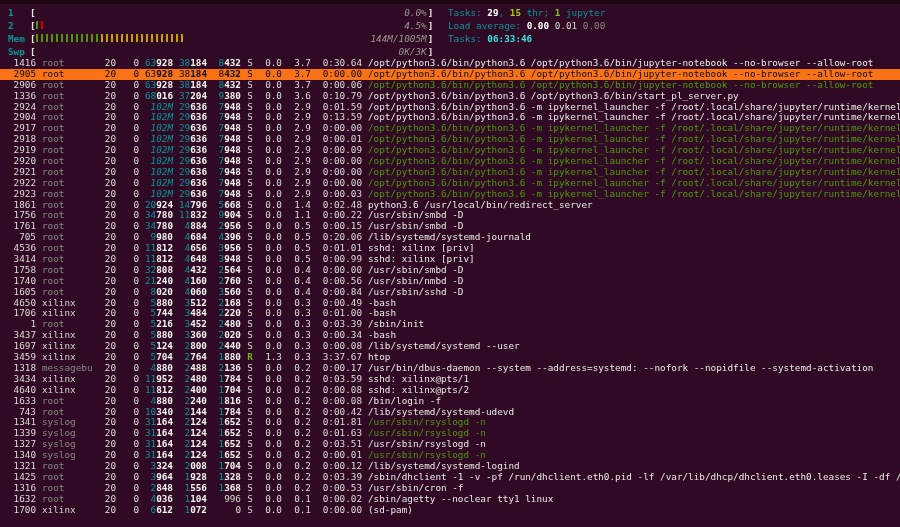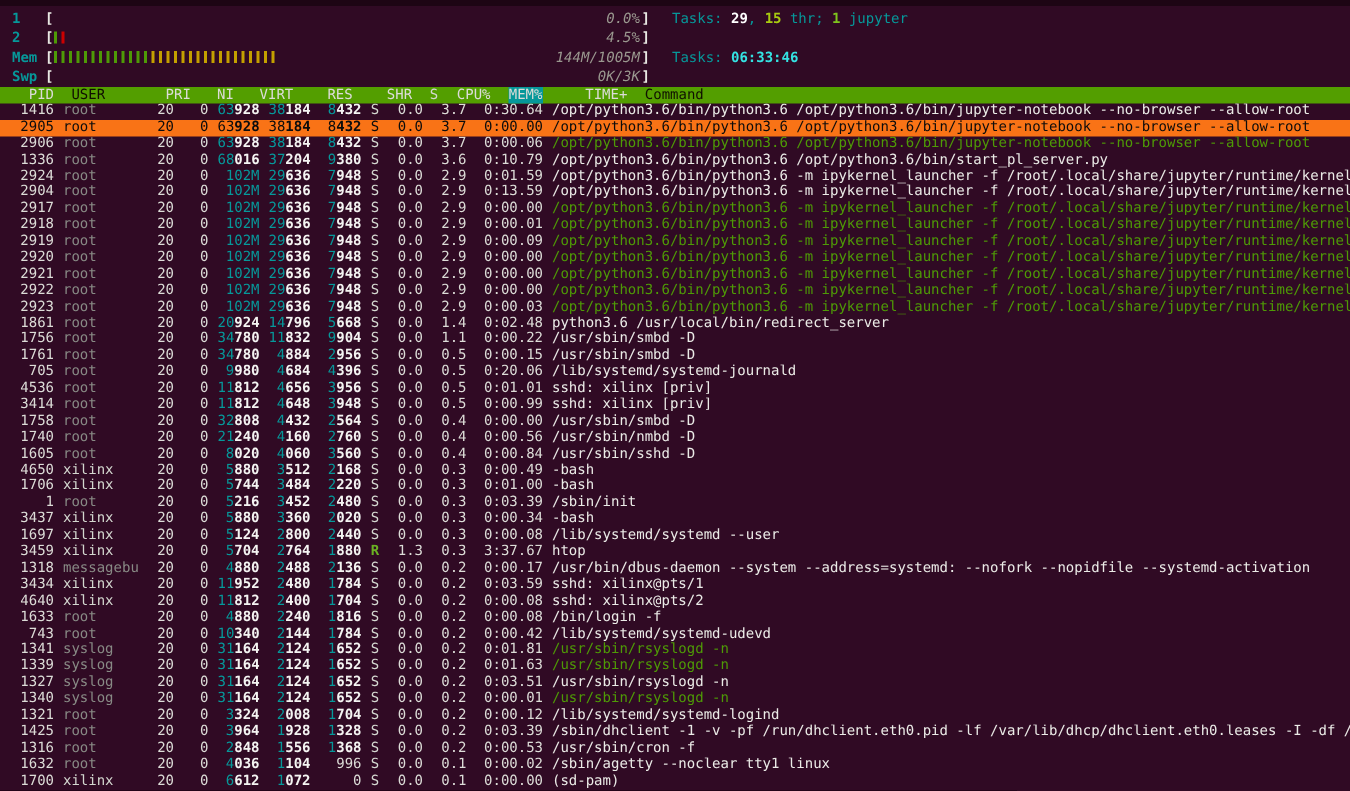--- a/index.html
+++ b/index.html
@@ -41,55 +41,42 @@
   .c-pri{width:17px;margin-left:6px;text-align:right;color:#dcdcd7;}
   .c-ni{width:17px;margin-left:6px;text-align:right;color:#dcdcd7;}
   .c-virt,.c-res,.c-shr{width:28px;margin-left:6px;text-align:right;color:#dcdcd7;}
   .c-s{width:6px;margin-left:6px;text-align:center;color:#d3d7cf;}
   .s-running{color:#6ab023;font-weight:bold;}
   .c-cpu,.c-mem{width:23px;margin-left:6px;text-align:right;color:#dcdcd7;}
   .c-time{width:45px;margin-left:6px;text-align:right;color:#dcdcd7;}
   .c-cmd{margin-left:6px;text-align:left;}
   .cmd-w{color:#ebebe7;}
   .cmd-g{color:#4e9a06;}
-  .mem-all{color:#06989a;}
+  .mem-all{color:#06989a;font-style:italic;}
   .mem-pre{color:#06989a;}
   .mem-tail{color:#f4f4f2;font-weight:bold;}
   .row.selected{background:#f97316;}
   .row.selected span{color:#0c0c0c !important;}
 </style>
 </head>
 <body>
 
 <div class="terminal">
   <div class="top-edge"></div>
 
   <div class="hdr-area">
     <div class="meter-line" id="m-cpu1" style="top:2px"><span class="m-label">1</span><span class="bracket">[</span><span class="m-bar"><span class="m-value">0.0%</span></span><span class="bracket">]</span></div>
     <div class="meter-line" id="m-cpu2" style="top:15px"><span class="m-label">2</span><span class="bracket">[</span><span class="m-bar"><span class="tick" style="background: rgb(78, 154, 6);"></span><span class="tick" style="background: rgb(204, 0, 0);"></span><span class="m-value">4.5%</span></span><span class="bracket">]</span></div>
     <div class="meter-line" id="m-mem" style="top:28px"><span class="m-label">Mem</span><span class="bracket">[</span><span class="m-bar"><span class="tick" style="background: rgb(78, 154, 6);"></span><span class="tick" style="background: rgb(78, 154, 6);"></span><span class="tick" style="background: rgb(78, 154, 6);"></span><span class="tick" style="background: rgb(78, 154, 6);"></span><span class="tick" style="background: rgb(78, 154, 6);"></span><span class="tick" style="background: rgb(78, 154, 6);"></span><span class="tick" style="background: rgb(78, 154, 6);"></span><span class="tick" style="background: rgb(78, 154, 6);"></span><span class="tick" style="background: rgb(78, 154, 6);"></span><span class="tick" style="background: rgb(78, 154, 6);"></span><span class="tick" style="background: rgb(78, 154, 6);"></span><span class="tick" style="background: rgb(78, 154, 6);"></span><span class="tick" style="background: rgb(78, 154, 6);"></span><span class="tick" style="background: rgb(196, 160, 0);"></span><span class="tick" style="background: rgb(196, 160, 0);"></span><span class="tick" style="background: rgb(196, 160, 0);"></span><span class="tick" style="background: rgb(196, 160, 0);"></span><span class="tick" style="background: rgb(196, 160, 0);"></span><span class="tick" style="background: rgb(196, 160, 0);"></span><span class="tick" style="background: rgb(196, 160, 0);"></span><span class="tick" style="background: rgb(196, 160, 0);"></span><span class="tick" style="background: rgb(196, 160, 0);"></span><span class="tick" style="background: rgb(196, 160, 0);"></span><span class="tick" style="background: rgb(196, 160, 0);"></span><span class="tick" style="background: rgb(196, 160, 0);"></span><span class="tick" style="background: rgb(196, 160, 0);"></span><span class="tick" style="background: rgb(196, 160, 0);"></span><span class="tick" style="background: rgb(196, 160, 0);"></span><span class="tick" style="background: rgb(196, 160, 0);"></span><span class="tick" style="background: rgb(196, 160, 0);"></span><span class="m-value">144M/1005M</span></span><span class="bracket">]</span></div>
     <div class="meter-line" id="m-swp" style="top:41px"><span class="m-label">Swp</span><span class="bracket">[</span><span class="m-bar"><span class="m-value">0K/3K</span></span><span class="bracket">]</span></div>
     <div class="sum-line" id="s-tasks" style="top:2px"><span class="seg-cyan">Tasks: </span><span class="seg-bwhite">29</span><span class="seg-cyan">, </span><span class="seg-ygreen">15</span><span class="seg-cyan"> thr</span><span class="seg-cyan">; </span><span class="seg-bgreen">1</span><span class="seg-cyan"> jupyter</span></div>
+    <div class="sum-line" id="s-load" style="top:15px"><span class="seg-cyan">Load average: </span><span class="seg-bwhite">0.00 </span><span class="seg-white">0.01 </span><span class="seg-gray">0.00</span></div>
     <div class="sum-line" id="s-uptime" style="top:28px"><span class="seg-cyan">Tasks: </span><span class="seg-bcyan">06:33:46</span></div>
   </div>
 
-  <div class="cols-header">
-    <span class="c-pid">PID</span>
-    <span class="c-user">USER</span>
-    <span class="c-pri">PRI</span>
-    <span class="c-ni">NI</span>
-    <span class="c-virt">VIRT</span>
-    <span class="c-res">RES</span>
-    <span class="c-shr">SHR</span>
-    <span class="c-s">S</span>
-    <span class="c-cpu">CPU%</span>
-    <span class="c-mem sorted">MEM%</span>
-    <span class="c-time">TIME+</span>
-    <span class="c-cmd">Command</span>
-  </div>
 
   <div class="rows" id="rows">
       <div class="row"><span class="c-pid">1416</span><span class="c-user u-other">root</span><span class="c-pri">20</span><span class="c-ni">0</span><span class="c-virt"><span class="mem-pre">63</span><span class="mem-tail">928</span></span><span class="c-res"><span class="mem-pre">38</span><span class="mem-tail">184</span></span><span class="c-shr"><span class="mem-pre">8</span><span class="mem-tail">432</span></span><span class="c-s">S</span><span class="c-cpu">0.0</span><span class="c-mem">3.7</span><span class="c-time">0:30.64</span><span class="c-cmd cmd-w">/opt/python3.6/bin/python3.6 /opt/python3.6/bin/jupyter-notebook --no-browser --allow-root</span></div>
       <div class="row selected"><span class="c-pid">2905</span><span class="c-user u-other">root</span><span class="c-pri">20</span><span class="c-ni">0</span><span class="c-virt"><span class="mem-pre">63</span><span class="mem-tail">928</span></span><span class="c-res"><span class="mem-pre">38</span><span class="mem-tail">184</span></span><span class="c-shr"><span class="mem-pre">8</span><span class="mem-tail">432</span></span><span class="c-s">S</span><span class="c-cpu">0.0</span><span class="c-mem">3.7</span><span class="c-time">0:00.00</span><span class="c-cmd cmd-w">/opt/python3.6/bin/python3.6 /opt/python3.6/bin/jupyter-notebook --no-browser --allow-root</span></div>
       <div class="row"><span class="c-pid">2906</span><span class="c-user u-other">root</span><span class="c-pri">20</span><span class="c-ni">0</span><span class="c-virt"><span class="mem-pre">63</span><span class="mem-tail">928</span></span><span class="c-res"><span class="mem-pre">38</span><span class="mem-tail">184</span></span><span class="c-shr"><span class="mem-pre">8</span><span class="mem-tail">432</span></span><span class="c-s">S</span><span class="c-cpu">0.0</span><span class="c-mem">3.7</span><span class="c-time">0:00.06</span><span class="c-cmd cmd-g">/opt/python3.6/bin/python3.6 /opt/python3.6/bin/jupyter-notebook --no-browser --allow-root</span></div>
       <div class="row"><span class="c-pid">1336</span><span class="c-user u-other">root</span><span class="c-pri">20</span><span class="c-ni">0</span><span class="c-virt"><span class="mem-pre">68</span><span class="mem-tail">016</span></span><span class="c-res"><span class="mem-pre">37</span><span class="mem-tail">204</span></span><span class="c-shr"><span class="mem-pre">9</span><span class="mem-tail">380</span></span><span class="c-s">S</span><span class="c-cpu">0.0</span><span class="c-mem">3.6</span><span class="c-time">0:10.79</span><span class="c-cmd cmd-w">/opt/python3.6/bin/python3.6 /opt/python3.6/bin/start_pl_server.py</span></div>
       <div class="row"><span class="c-pid">2924</span><span class="c-user u-other">root</span><span class="c-pri">20</span><span class="c-ni">0</span><span class="c-virt"><span class="mem-all">102M</span></span><span class="c-res"><span class="mem-pre">29</span><span class="mem-tail">636</span></span><span class="c-shr"><span class="mem-pre">7</span><span class="mem-tail">948</span></span><span class="c-s">S</span><span class="c-cpu">0.0</span><span class="c-mem">2.9</span><span class="c-time">0:01.59</span><span class="c-cmd cmd-w">/opt/python3.6/bin/python3.6 -m ipykernel_launcher -f /root/.local/share/jupyter/runtime/kernel</span></div>
       <div class="row"><span class="c-pid">2904</span><span class="c-user u-other">root</span><span class="c-pri">20</span><span class="c-ni">0</span><span class="c-virt"><span class="mem-all">102M</span></span><span class="c-res"><span class="mem-pre">29</span><span class="mem-tail">636</span></span><span class="c-shr"><span class="mem-pre">7</span><span class="mem-tail">948</span></span><span class="c-s">S</span><span class="c-cpu">0.0</span><span class="c-mem">2.9</span><span class="c-time">0:13.59</span><span class="c-cmd cmd-w">/opt/python3.6/bin/python3.6 -m ipykernel_launcher -f /root/.local/share/jupyter/runtime/kernel</span></div>
       <div class="row"><span class="c-pid">2917</span><span class="c-user u-other">root</span><span class="c-pri">20</span><span class="c-ni">0</span><span class="c-virt"><span class="mem-all">102M</span></span><span class="c-res"><span class="mem-pre">29</span><span class="mem-tail">636</span></span><span class="c-shr"><span class="mem-pre">7</span><span class="mem-tail">948</span></span><span class="c-s">S</span><span class="c-cpu">0.0</span><span class="c-mem">2.9</span><span class="c-time">0:00.00</span><span class="c-cmd cmd-g">/opt/python3.6/bin/python3.6 -m ipykernel_launcher -f /root/.local/share/jupyter/runtime/kernel</span></div>
       <div class="row"><span class="c-pid">2918</span><span class="c-user u-other">root</span><span class="c-pri">20</span><span class="c-ni">0</span><span class="c-virt"><span class="mem-all">102M</span></span><span class="c-res"><span class="mem-pre">29</span><span class="mem-tail">636</span></span><span class="c-shr"><span class="mem-pre">7</span><span class="mem-tail">948</span></span><span class="c-s">S</span><span class="c-cpu">0.0</span><span class="c-mem">2.9</span><span class="c-time">0:00.01</span><span class="c-cmd cmd-g">/opt/python3.6/bin/python3.6 -m ipykernel_launcher -f /root/.local/share/jupyter/runtime/kernel</span></div>

